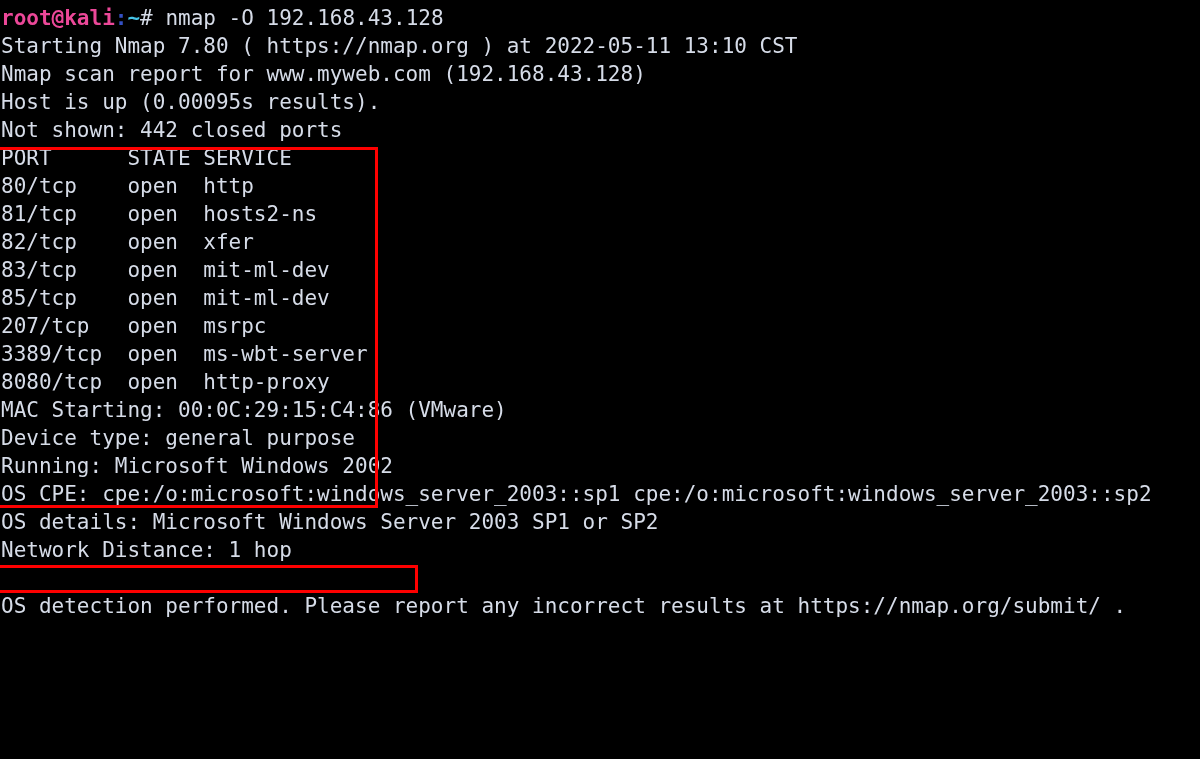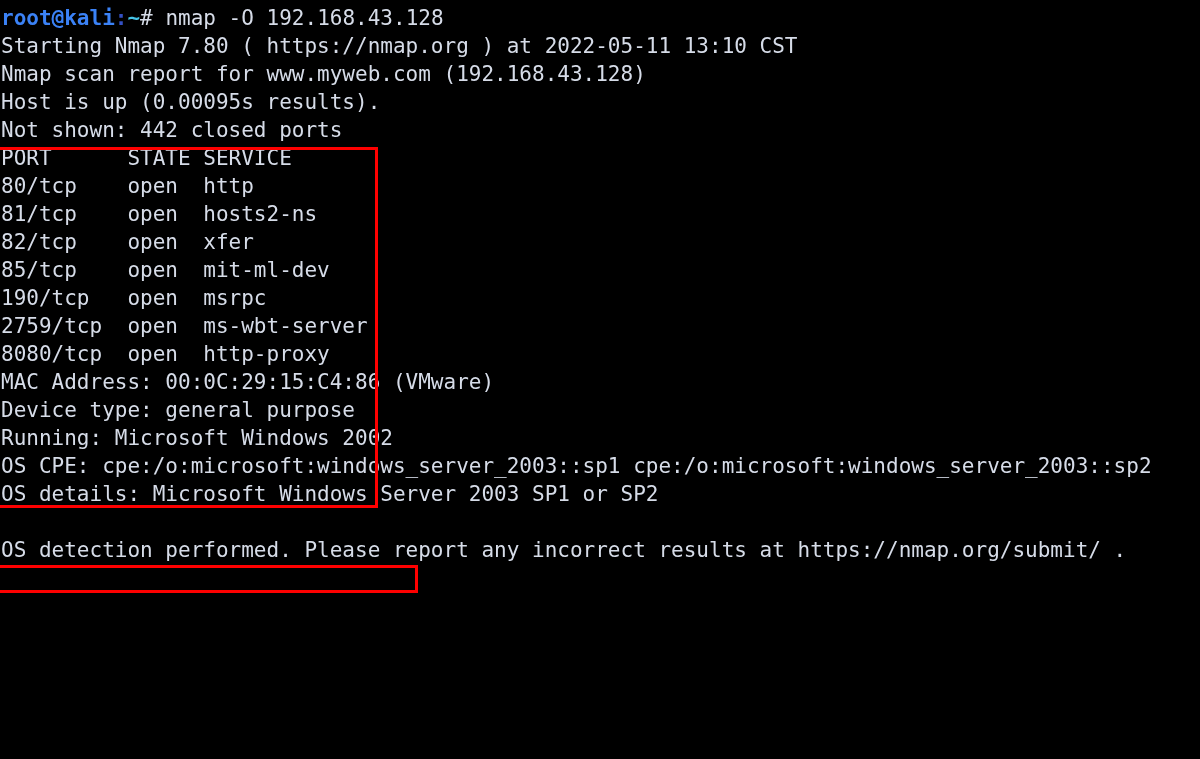--- a/index.html
+++ b/index.html
@@ -28,21 +28,21 @@
     z-index: 2;
   }
   .tline {
     height: 28px;
     line-height: 28px;
     white-space: pre;
     padding-left: 1px;
     color: #d6dce8;
   }
   .tline.blank { color: transparent; }
-  .seg-user   { color: #3b82f6; font-weight: bold; }
+  .seg-user   { color: #ec4899; font-weight: bold; }
   .seg-colon  { color: #3450c4; font-weight: bold; }
   .seg-tilde  { color: #45c3e8; font-weight: bold; }
   .seg-hash   { color: #d6dce8; }
   .seg-plain  { color: #d6dce8; }
 
   .hl-box {
     position: absolute;
     border: 3px solid #fe0000;
     box-sizing: border-box;
     z-index: 3;
@@ -72,29 +72,31 @@
     <div class="tline"><span class="seg-user">root@kali</span><span class="seg-colon">:</span><span class="seg-tilde">~</span><span class="seg-hash">#</span><span class="seg-plain"> nmap -O 192.168.43.128</span></div>
 
     <div class="tline">Starting Nmap 7.80 ( https://nmap.org ) at 2022-05-11 13:10 CST</div>
     <div class="tline">Nmap scan report for www.myweb.com (192.168.43.128)</div>
     <div class="tline">Host is up (0.00095s results).</div>
     <div class="tline">Not shown: 442 closed ports</div>
     <div class="tline">PORT      STATE SERVICE</div>
     <div class="tline">80/tcp    open  http</div>
     <div class="tline">81/tcp    open  hosts2-ns</div>
     <div class="tline">82/tcp    open  xfer</div>
+    <div class="tline">83/tcp    open  mit-ml-dev</div>
     <div class="tline">85/tcp    open  mit-ml-dev</div>
-    <div class="tline">190/tcp   open  msrpc</div>
-    <div class="tline">2759/tcp  open  ms-wbt-server</div>
+    <div class="tline">207/tcp   open  msrpc</div>
+    <div class="tline">3389/tcp  open  ms-wbt-server</div>
     <div class="tline">8080/tcp  open  http-proxy</div>
-    <div class="tline">MAC Address: 00:0C:29:15:C4:86 (VMware)</div>
+    <div class="tline">MAC Starting: 00:0C:29:15:C4:86 (VMware)</div>
     <div class="tline">Device type: general purpose</div>
     <div class="tline">Running: Microsoft Windows 2002</div>
     <div class="tline">OS CPE: cpe:/o:microsoft:windows_server_2003::sp1 cpe:/o:microsoft:windows_server_2003::sp2</div>
     <div class="tline">OS details: Microsoft Windows Server 2003 SP1 or SP2</div>
+    <div class="tline">Network Distance: 1 hop</div>
     <div class="tline blank">&nbsp;</div>
     <div class="tline">OS detection performed. Please report any incorrect results at https://nmap.org/submit/ .</div>
 
   </div>
 
   <div class="hl-box" id="box-ports"></div>
   <div class="hl-box" id="box-running"></div>
 
 </div>
 

